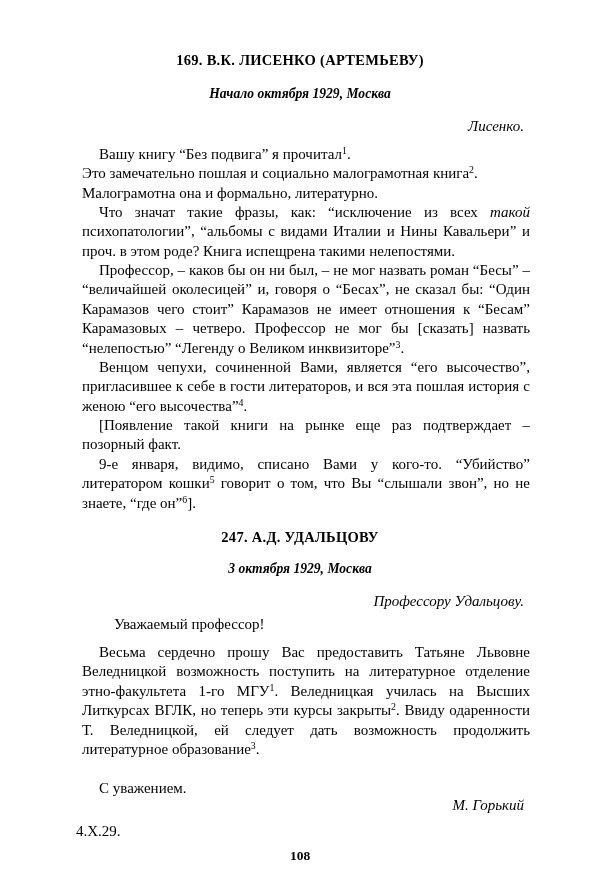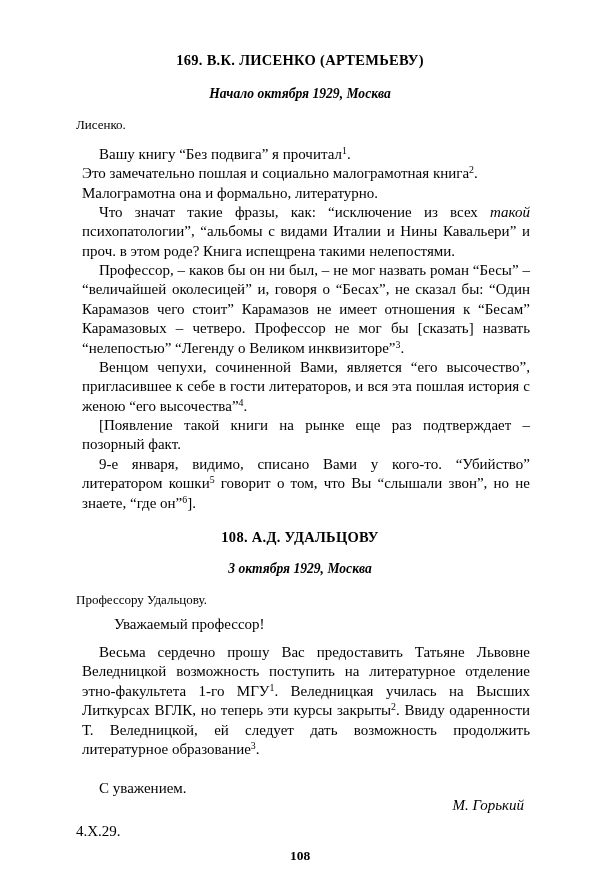--- a/index.html
+++ b/index.html
@@ -39,23 +39,24 @@
     line-height: 1.2;
   }
   .letter-date {
     font-size: 13.6px;
     font-style: italic;
     font-weight: bold;
     text-align: center;
     line-height: 1.2;
   }
   .addressee {
-    font-size: 13px;
-    text-align: left;
+    font-size: 15px;
+    text-align: right;
     line-height: 1.2;
+    font-style: italic;
   }
   .salutation {
     font-size: 15px;
     line-height: 1.2;
     text-indent: 38px;
   }
 
   
   .para {
     font-size: 15px;
@@ -130,21 +131,21 @@
     <p id="p2" class="para">Что значат такие фразы, как: “исключение из всех <i class="it">такой</i> психопатологии”, “альбомы с видами Италии и Нины Кавальери” и проч. в этом роде? Книга испещрена такими нелепостями.</p>
 
     <p id="p3" class="para">Профессор, – каков бы он ни был, – не мог назвать роман “Бесы” – “величайшей околесицей” и, говоря о “Бесах”, не сказал бы: “Один Карамазов чего стоит”  Карамазов не имеет отношения к “Бесам”  Карамазовых – четверо. Профессор не мог бы [сказать] назвать “нелепостью” “Легенду о Великом инквизиторе”<sup>3</sup>.</p>
 
     <p id="p4" class="para">Венцом чепухи, сочиненной Вами, является “его высочество”, пригласившее к себе в гости литераторов, и вся эта пошлая история с женою “его высочества”<sup>4</sup>.</p>
 
     <p id="p5" class="para">[Появление такой книги на рынке еще раз подтверждает – позорный факт.</p>
 
     <p id="p6" class="para">9-е января, видимо, списано Вами у кого-то. “Убийство” литератором кошки<sup>5</sup> говорит о том, что Вы “слышали звон”, но не знаете, “где он”<sup>6</sup>].</p>
 
-    <div id="t-133" class="letter-title">108. А.Д. УДАЛЬЦОВУ</div>
+    <div id="t-133" class="letter-title">247. А.Д. УДАЛЬЦОВУ</div>
 
     <div id="d-133" class="letter-date">3 октября 1929, Москва</div>
 
     <div id="addr-133" class="addressee">Профессору Удальцову.</div>
 
     <div id="sal-133" class="salutation">Уважаемый профессор!</div>
 
     <p id="p7" class="para">Весьма сердечно прошу Вас предоставить Татьяне Львовне Веледницкой возможность поступить на литературное отделение этно-факультета 1-го МГУ<sup>1</sup>. Веледницкая училась на Высших Литкурсах ВГЛК, но теперь эти курсы закрыты<sup>2</sup>. Ввиду одаренности Т. Веледницкой, ей следует дать возможность продолжить литературное образование<sup>3</sup>.</p>
 
     <p id="p8" class="para">С уважением.</p>

